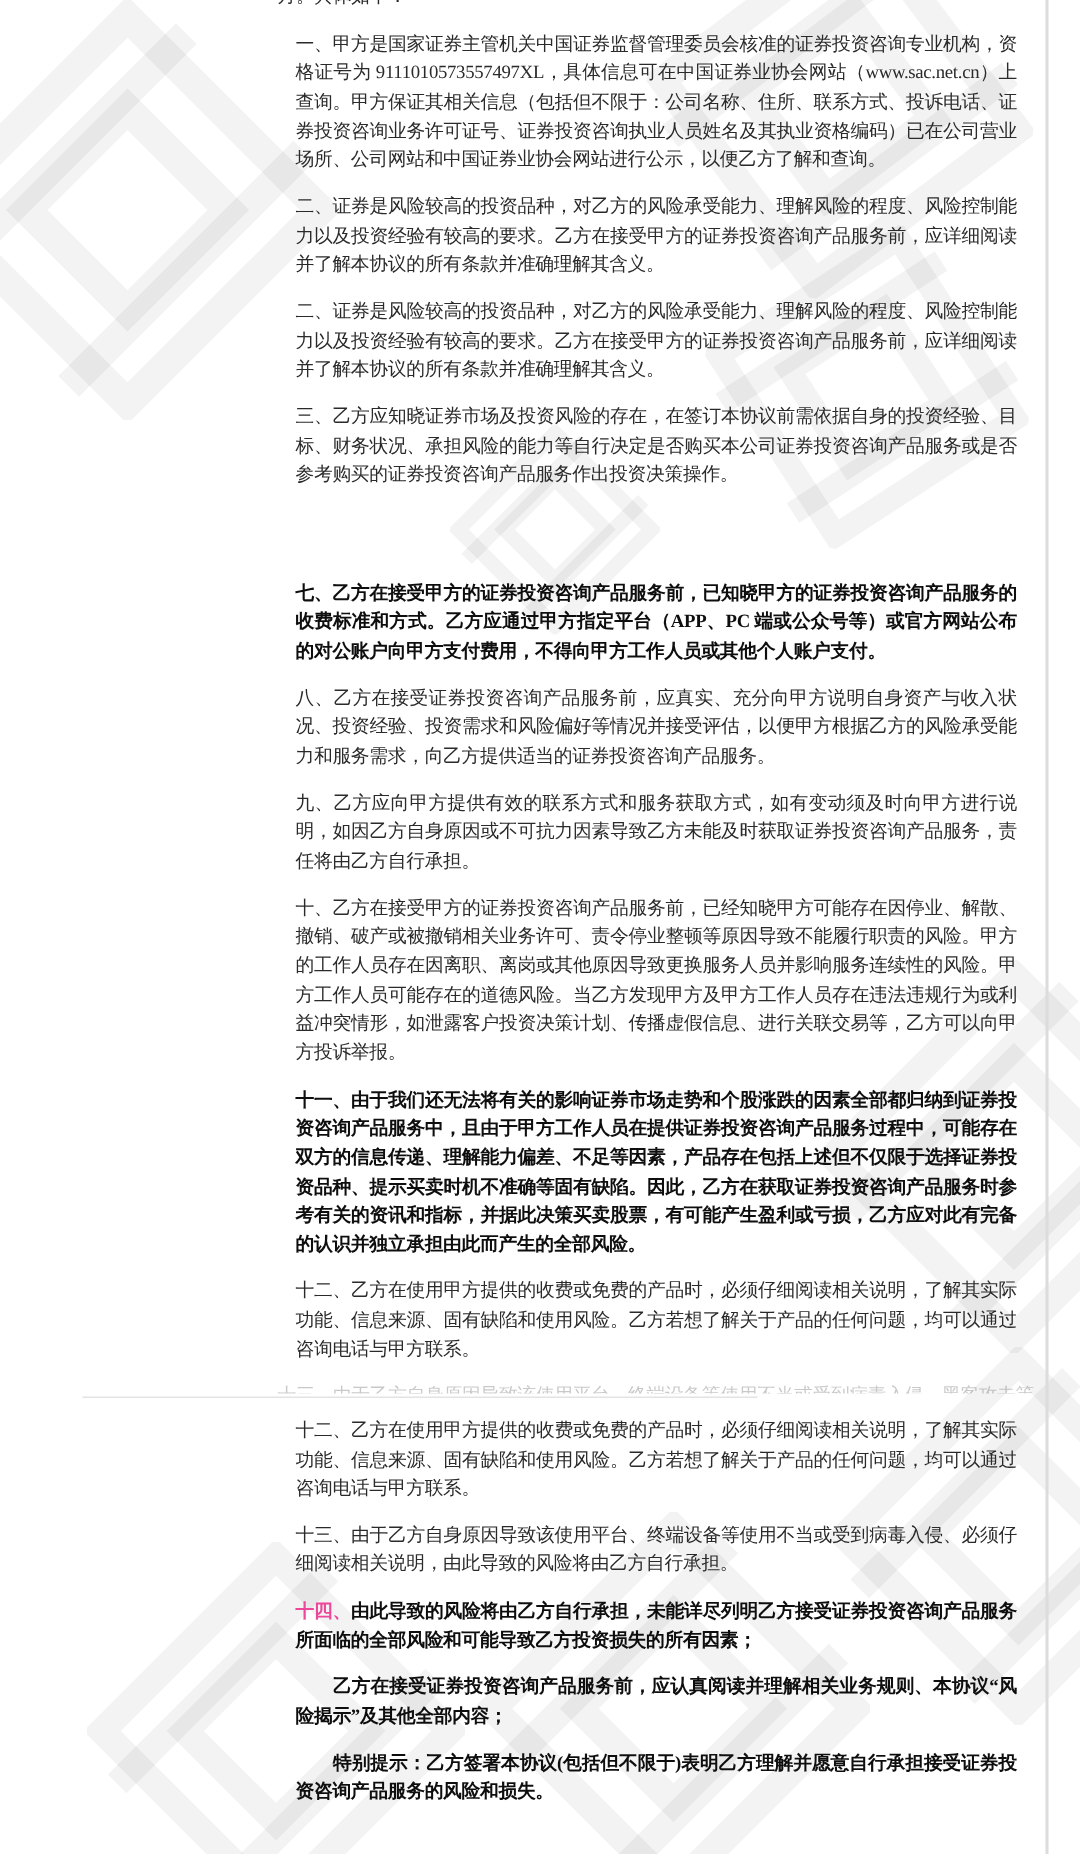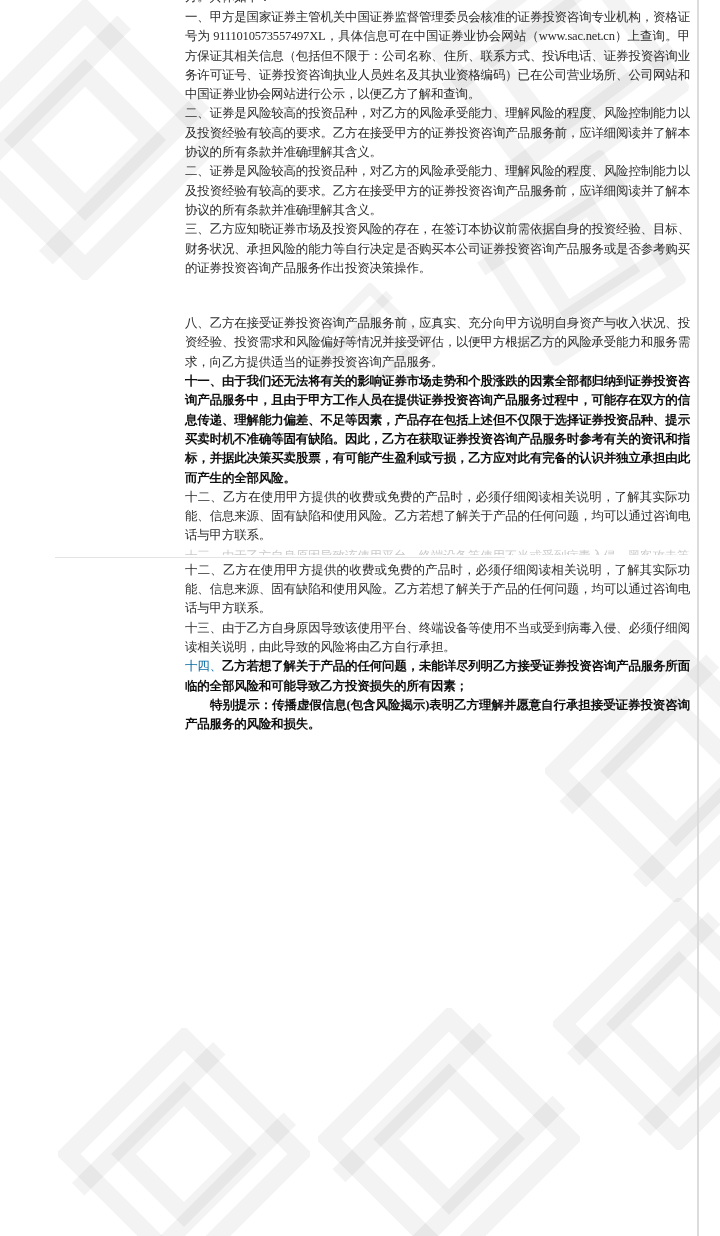--- a/index.html
+++ b/index.html
@@ -13,24 +13,24 @@
   .vline{position:absolute;left:697px;top:0;bottom:0;width:2px;background:#dcdcdc;}
   
   .wm{position:absolute;pointer-events:none;}
   .wm path{stroke:#1a1a1a;stroke-opacity:0.05;stroke-width:7;fill:none;}
   
   .content{
     position:absolute;left:185px;top:0;width:505px;
     color:#2a2a2a;font-size:12.5px;line-height:19.3px;
     text-align:justify;letter-spacing:-0.2px;
   }
-  p.para{margin:0;}
+  p.para{margin:12px;}
   p.bold{font-weight:700;color:#0e0e0e;}
   p.indent{text-indent:2em;}
-  .para.bold .prefix{font-weight:400;color:#0369a1;}
+  .para.bold .prefix{font-weight:700;color:#ec4899;}
   .gap{height:36px;}
   
   .clip-top{height:8px;overflow:hidden;color:#2a2a2a;}
   .clip-top-inner{display:block;margin-top:-12px;}
   
   .pagebreak{margin:1px 0 2px 0;}
   .ghost-line{height:8px;overflow:hidden;opacity:0.35;color:#666;}
   .sep{border:0;height:0;border-top:1px solid #e3e3e3;width:450px;margin:2px 0 3px -130px;}
 </style>
 </head>
@@ -90,25 +90,29 @@
   <div class="vline"></div>
   <div class="content" id="doc-content">
       <div class="clip-top">
         <span class="clip-top-inner">方。具体如下：</span>
       </div>
       <p class="para">一、甲方是国家证券主管机关中国证券监督管理委员会核准的证券投资咨询专业机构，资格证号为 9111010573557497XL，具体信息可在中国证券业协会网站（www.sac.net.cn）上查询。甲方保证其相关信息（包括但不限于：公司名称、住所、联系方式、投诉电话、证券投资咨询业务许可证号、证券投资咨询执业人员姓名及其执业资格编码）已在公司营业场所、公司网站和中国证券业协会网站进行公示，以便乙方了解和查询。</p>
       <p class="para">二、证券是风险较高的投资品种，对乙方的风险承受能力、理解风险的程度、风险控制能力以及投资经验有较高的要求。乙方在接受甲方的证券投资咨询产品服务前，应详细阅读并了解本协议的所有条款并准确理解其含义。</p>
       <p class="para">二、证券是风险较高的投资品种，对乙方的风险承受能力、理解风险的程度、风险控制能力以及投资经验有较高的要求。乙方在接受甲方的证券投资咨询产品服务前，应详细阅读并了解本协议的所有条款并准确理解其含义。</p>
       <p class="para">三、乙方应知晓证券市场及投资风险的存在，在签订本协议前需依据自身的投资经验、目标、财务状况、承担风险的能力等自行决定是否购买本公司证券投资咨询产品服务或是否参考购买的证券投资咨询产品服务作出投资决策操作。</p>
       <div class="gap"></div>
+      <p class="para bold">七、乙方在接受甲方的证券投资咨询产品服务前，已知晓甲方的证券投资咨询产品服务的收费标准和方式。乙方应通过甲方指定平台（APP、PC 端或公众号等）或官方网站公布的对公账户向甲方支付费用，不得向甲方工作人员或其他个人账户支付。</p>
       <p class="para">八、乙方在接受证券投资咨询产品服务前，应真实、充分向甲方说明自身资产与收入状况、投资经验、投资需求和风险偏好等情况并接受评估，以便甲方根据乙方的风险承受能力和服务需求，向乙方提供适当的证券投资咨询产品服务。</p>
+      <p class="para">九、乙方应向甲方提供有效的联系方式和服务获取方式，如有变动须及时向甲方进行说明，如因乙方自身原因或不可抗力因素导致乙方未能及时获取证券投资咨询产品服务，责任将由乙方自行承担。</p>
+      <p class="para">十、乙方在接受甲方的证券投资咨询产品服务前，已经知晓甲方可能存在因停业、解散、撤销、破产或被撤销相关业务许可、责令停业整顿等原因导致不能履行职责的风险。甲方的工作人员存在因离职、离岗或其他原因导致更换服务人员并影响服务连续性的风险。甲方工作人员可能存在的道德风险。当乙方发现甲方及甲方工作人员存在违法违规行为或利益冲突情形，如泄露客户投资决策计划、传播虚假信息、进行关联交易等，乙方可以向甲方投诉举报。</p>
       <p class="para bold">十一、由于我们还无法将有关的影响证券市场走势和个股涨跌的因素全部都归纳到证券投资咨询产品服务中，且由于甲方工作人员在提供证券投资咨询产品服务过程中，可能存在双方的信息传递、理解能力偏差、不足等因素，产品存在包括上述但不仅限于选择证券投资品种、提示买卖时机不准确等固有缺陷。因此，乙方在获取证券投资咨询产品服务时参考有关的资讯和指标，并据此决策买卖股票，有可能产生盈利或亏损，乙方应对此有完备的认识并独立承担由此而产生的全部风险。</p>
       <p class="para">十二、乙方在使用甲方提供的收费或免费的产品时，必须仔细阅读相关说明，了解其实际功能、信息来源、固有缺陷和使用风险。乙方若想了解关于产品的任何问题，均可以通过咨询电话与甲方联系。</p>
       <div class="pagebreak">
         <div class="ghost-line"><span>十三、由于乙方自身原因导致该使用平台、终端设备等使用不当或受到病毒入侵、黑客攻击等</span></div>
         <div class="sep"></div>
       </div>
       <p class="para">十二、乙方在使用甲方提供的收费或免费的产品时，必须仔细阅读相关说明，了解其实际功能、信息来源、固有缺陷和使用风险。乙方若想了解关于产品的任何问题，均可以通过咨询电话与甲方联系。</p>
       <p class="para">十三、由于乙方自身原因导致该使用平台、终端设备等使用不当或受到病毒入侵、必须仔细阅读相关说明，由此导致的风险将由乙方自行承担。</p>
-      <p class="para bold"><span class="prefix">十四、</span><span>乙方若想了解关于产品的任何问题，未能详尽列明乙方接受证券投资咨询产品服务所面临的全部风险和可能导致乙方投资损失的所有因素；</span></p>
-      <p class="para bold indent">特别提示：传播虚假信息(包含风险揭示)表明乙方理解并愿意自行承担接受证券投资咨询产品服务的风险和损失。</p>
+      <p class="para bold"><span class="prefix">十四、</span><span>由此导致的风险将由乙方自行承担，未能详尽列明乙方接受证券投资咨询产品服务所面临的全部风险和可能导致乙方投资损失的所有因素；</span></p>
+      <p class="para bold indent">乙方在接受证券投资咨询产品服务前，应认真阅读并理解相关业务规则、本协议“风险揭示”及其他全部内容；</p>
+      <p class="para bold indent">特别提示：乙方签署本协议(包括但不限于)表明乙方理解并愿意自行承担接受证券投资咨询产品服务的风险和损失。</p>
     </div>
 </div>
 
 </body></html>

